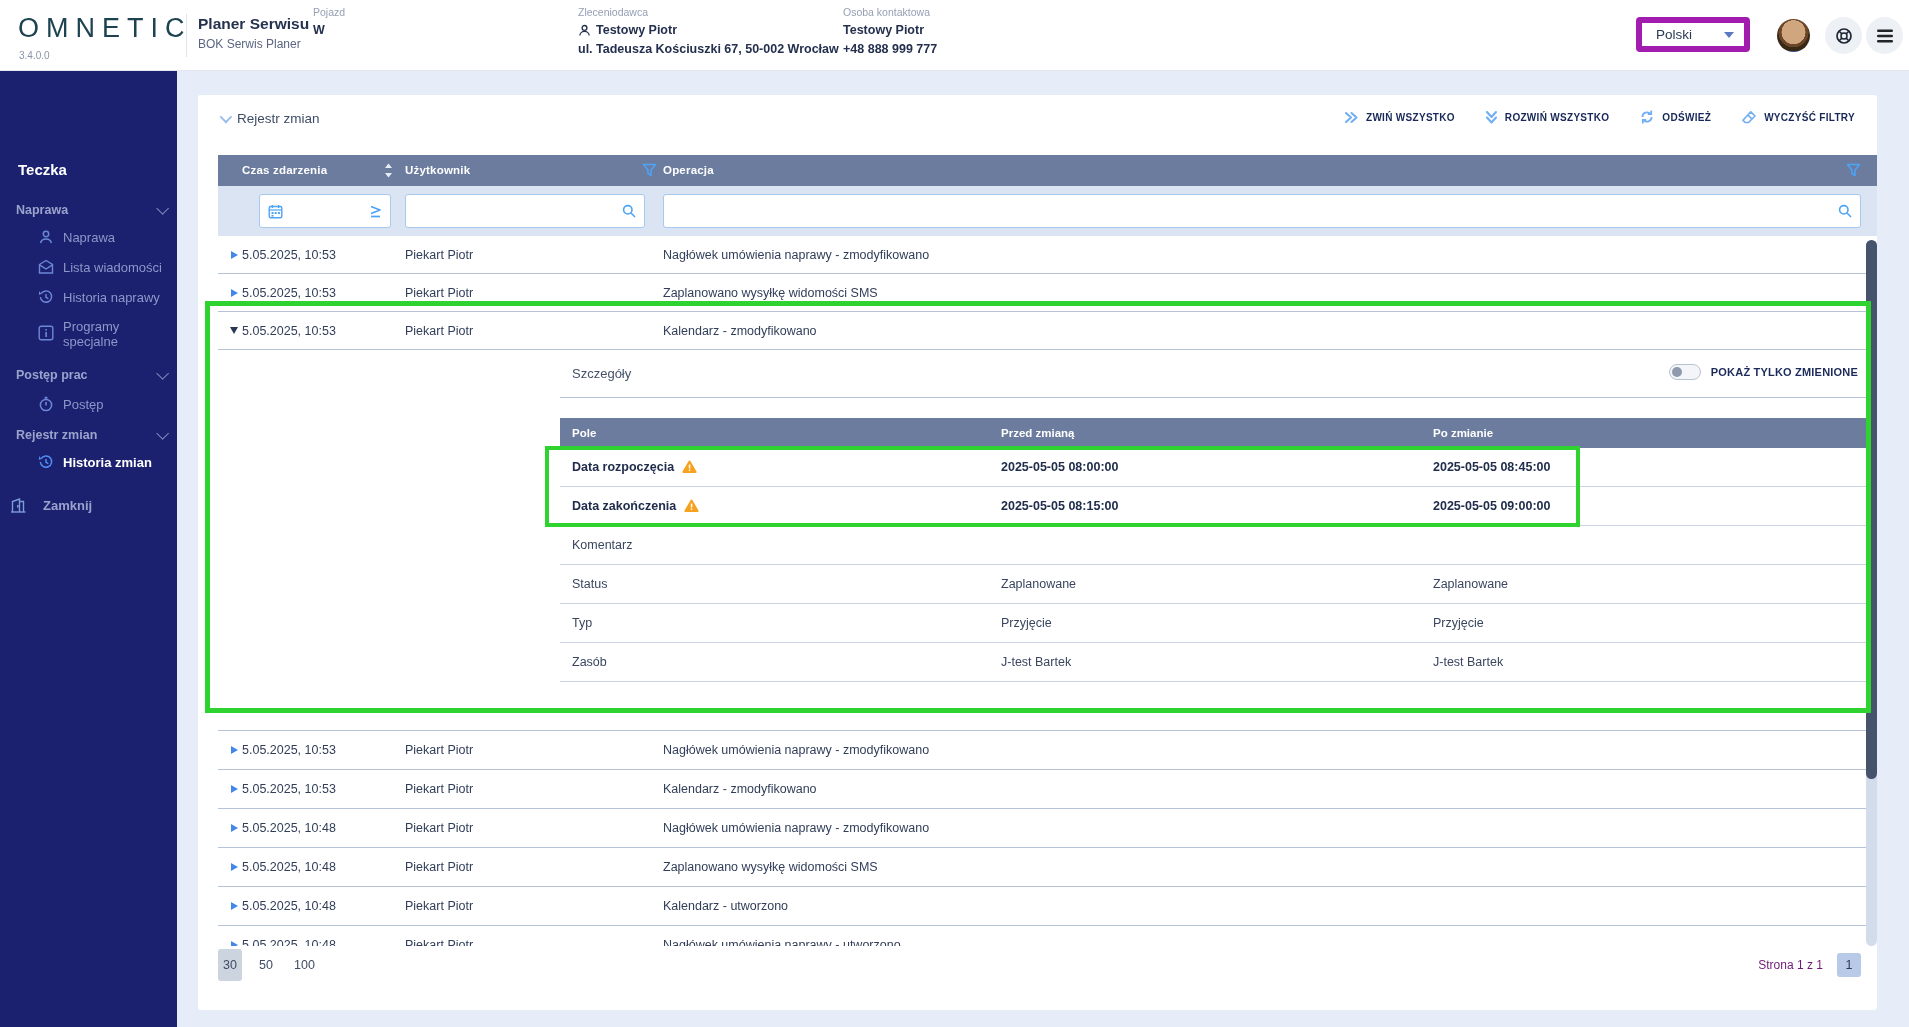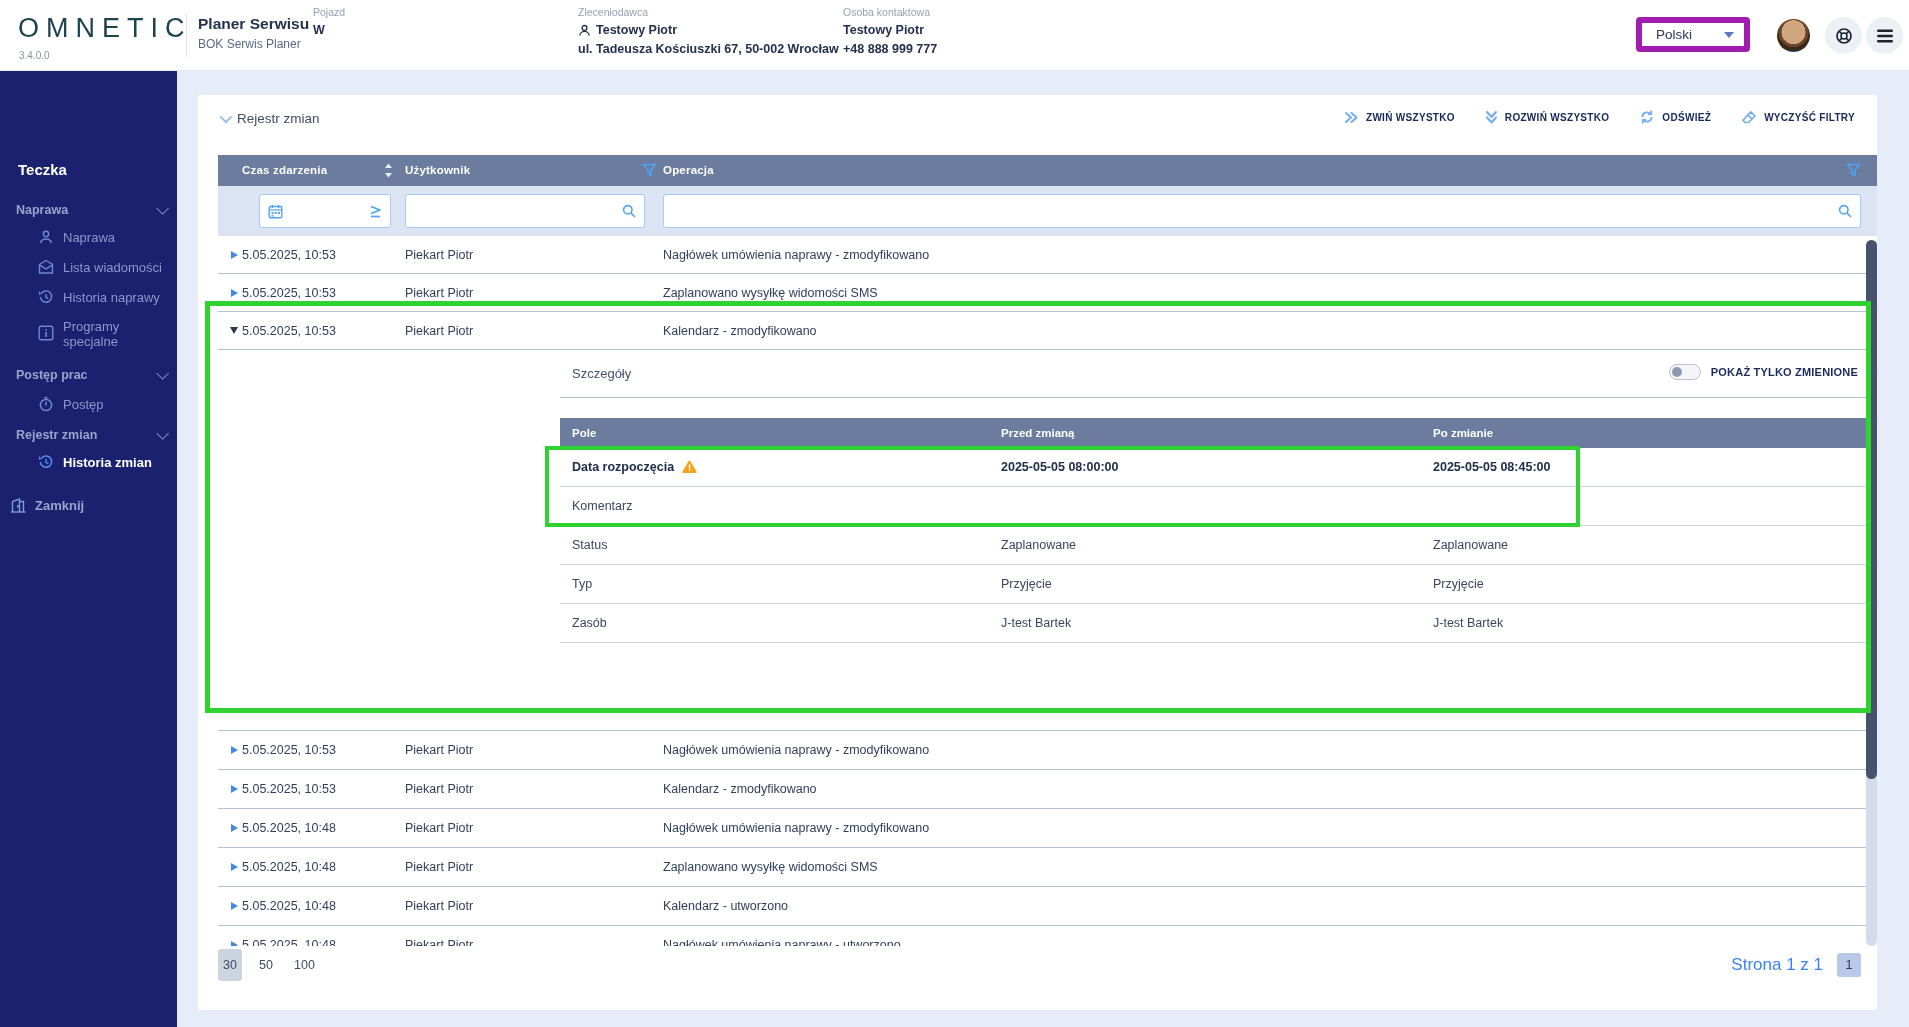--- a/index.html
+++ b/index.html
@@ -29,21 +29,21 @@
 
   
   .sidebar { position:absolute; left:0; top:71px; width:177px; height:956px; background:#1b216e; z-index:4; }
   .sb-title { position:absolute; left:18px; top:90px; font-size:15px; font-weight:bold; color:#fff; }
   .sb-group { position:absolute; left:16px; right:12px; height:18px; display:flex; justify-content:space-between; align-items:center; cursor:pointer; }
   .sb-group span { font-size:12.5px; font-weight:bold; color:#9aa3cc; }
   .sb-chev { width:9px; height:9px; border-right:1.6px solid #7d88bd; border-bottom:1.6px solid #7d88bd; transform:rotate(45deg) translateY(-3px); }
   .sb-item { position:absolute; left:38px; right:6px; display:flex; align-items:center; gap:9px; cursor:pointer; }
   .sb-item span { font-size:13px; color:#8d97c9; line-height:15px; }
   .sb-item.active span { color:#fff; font-weight:bold; }
-  .sb-close { position:absolute; left:10px; display:flex; align-items:center; gap:8px; cursor:pointer;justify-content:flex-end; }
+  .sb-close { position:absolute; left:10px; display:flex; align-items:center; gap:16px; cursor:pointer;justify-content:flex-end; }
   .sb-close span { font-size:13px; font-weight:bold; color:#9aa3cc; }
 
   
   .main { position:absolute; left:177px; top:71px; width:1732px; height:956px; background:#e7edf8; }
   .card { position:absolute; left:21px; top:24px; width:1679px; height:915px; background:#fff; border-radius:3px; }
 
   .section-title { position:absolute; left:22px; top:16px; display:flex; align-items:center; gap:8px; cursor:pointer; }
   .section-title b { font-size:13.5px; font-weight:normal; color:#3f4c66; }
   .chev-down { width:9px; height:9px; border-right:2px solid #9cc0ee; border-bottom:2px solid #9cc0ee; transform:rotate(45deg) translateY(-2px); }
   .actions { position:absolute; right:22px; top:14px; display:flex; gap:30px; }
@@ -82,21 +82,21 @@
   .dc { position:absolute; line-height:38px; font-size:12.5px; color:#3a465f; white-space:nowrap; }
   .drow.changed .dc { font-weight:bold; color:#202d4c; }
   .col-f { left:12px; display:flex; align-items:center; gap:8px; height:100%; }
   .col-b { left:441px; } .col-a { left:873px; }
 
   .pagination { position:absolute; left:20px; right:16px; top:855px; height:30px; display:flex; align-items:center; justify-content:space-between; }
   .psizes { display:flex; align-items:center; gap:12px; }
   .psize { min-width:24px; height:24px; padding:16px 4px; display:flex; align-items:center; justify-content:center; font-size:12.5px; color:#3f4b64; border-radius:3px; cursor:pointer; }
   .psize.active { background:#ccd4e0; }
   .pright { display:flex; align-items:center; gap:14px; }
-  .pstatus { font-size:17px; color:#3b82f6;margin-left:39px; }
+  .pstatus { font-size:12px; color:#701a75;margin-left:39px; }
   .pnum { width:24px; height:24px; background:#b9c9e8; border-radius:3px; display:flex; align-items:center; justify-content:center; font-size:12.5px; color:#2c3a58; cursor:pointer; }
 
   .scrollbar { position:absolute; left:1689px; top:169px; width:11px; height:706px; background:#d3dcea; border-radius:6px; z-index:6; }
   .thumb { position:absolute; left:0; top:0; width:11px; height:539px; background:#46536d; border-radius:6px; cursor:grab; }
 
   .hl-box { position:absolute; border:5px solid #2fd32f; background:transparent; z-index:7; pointer-events:none; }
   .hl-outer { left:28px; top:230px; width:1666px; height:412px; }
   .hl-inner { left:368px; top:375px; width:1035px; height:81px; border-width:4px; }
 
   svg { display:block; }
@@ -386,20 +386,32 @@
                 <div class="dc col-f">
                     <span>Data rozpoczęcia</span>
                   <svg width="15" height="14" viewBox="0 0 15 14">
                       <path d="M7.5 1.6 L13.6 12 H1.4 Z" fill="#f6a21e" stroke="#f6a21e" stroke-width="2" stroke-linejoin="round"></path>
                       <rect x="6.8" y="4.6" width="1.5" height="3.8" fill="#fff"></rect>
                       <rect x="6.8" y="9.4" width="1.5" height="1.5" fill="#fff"></rect>
                     </svg>
                 </div>
                 <div class="dc col-b">2025-05-05 08:00:00</div>
                 <div class="dc col-a">2025-05-05 08:45:00</div>
+              </div>
+              <div class="drow changed">
+                <div class="dc col-f">
+                    <span>Data zakończenia</span>
+                  <svg width="15" height="14" viewBox="0 0 15 14">
+                      <path d="M7.5 1.6 L13.6 12 H1.4 Z" fill="#f6a21e" stroke="#f6a21e" stroke-width="2" stroke-linejoin="round"></path>
+                      <rect x="6.8" y="4.6" width="1.5" height="3.8" fill="#fff"></rect>
+                      <rect x="6.8" y="9.4" width="1.5" height="1.5" fill="#fff"></rect>
+                    </svg>
+                </div>
+                <div class="dc col-b">2025-05-05 08:15:00</div>
+                <div class="dc col-a">2025-05-05 09:00:00</div>
               </div>
               <div class="drow">
                 <div class="dc col-f">
                     <span>Komentarz</span>
                   </div>
                 <div class="dc col-b"></div>
                 <div class="dc col-a"></div>
               </div>
               <div class="drow">
                 <div class="dc col-f">

